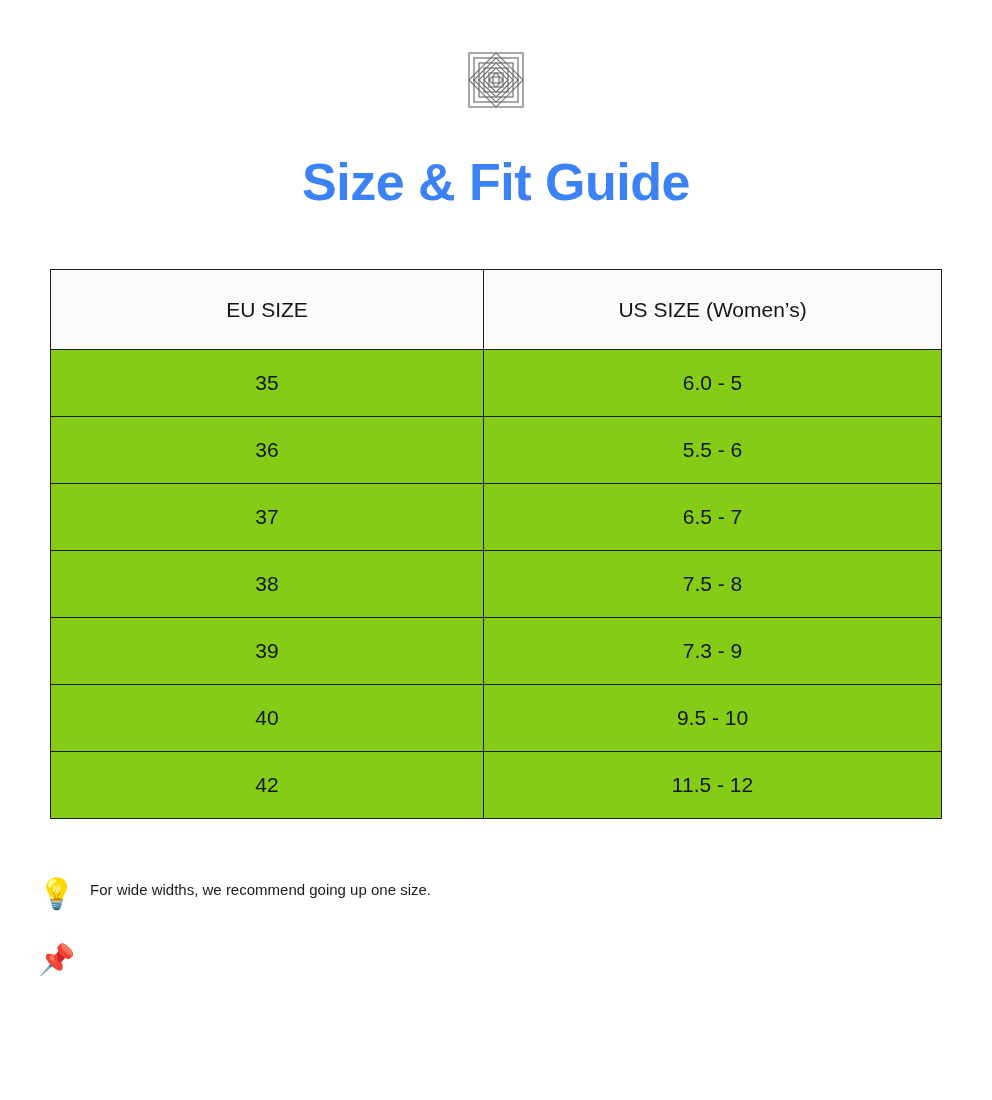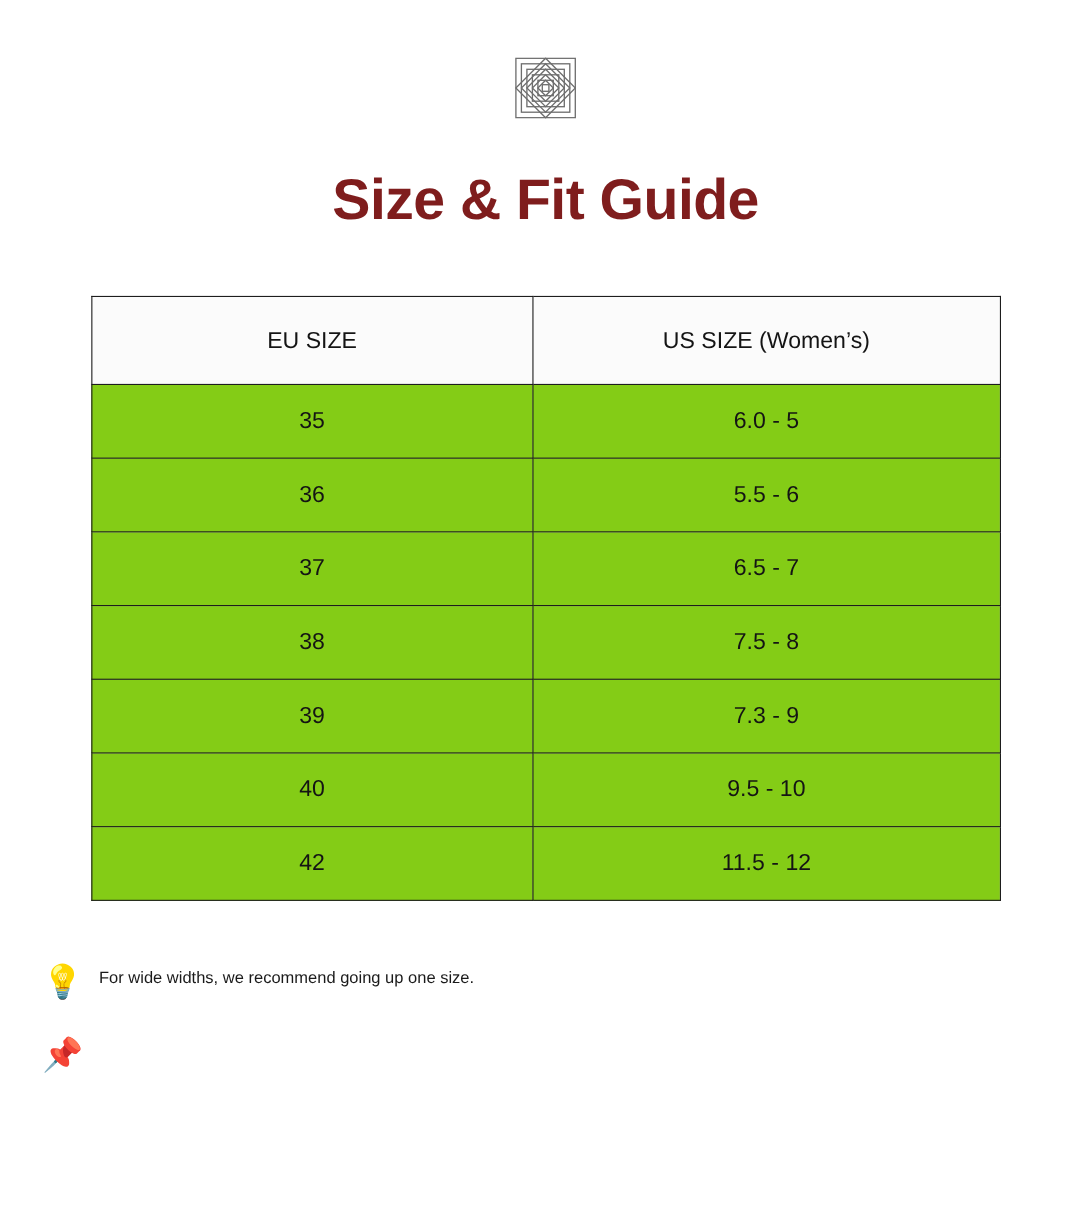--- a/index.html
+++ b/index.html
@@ -49,27 +49,27 @@
     color: #9a9a9a;
   }
 
   
   .page-title {
     text-align: center;
     font-size: 52px;
     font-weight: 700;
     letter-spacing: -0.5px;
     margin: 44px 0 0 0;
-    color: #7f1d1d;
+    color: #3b82f6;
   }
 
   
   .table-wrap {
     margin: 57px auto 0 auto;
-    width: 827px;
+    width: 892px;
   }
   table.size-table {
     width: 100%;
     border-collapse: collapse;
     table-layout: fixed;
     background: #fbfbfb;
   }
   table.size-table th,
   table.size-table td {
     border: 1px solid #1d1d1d;

